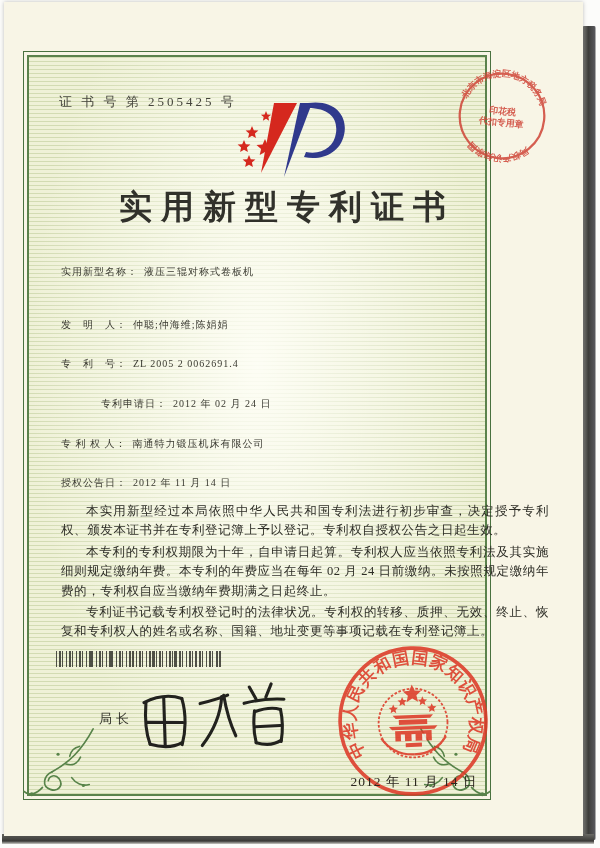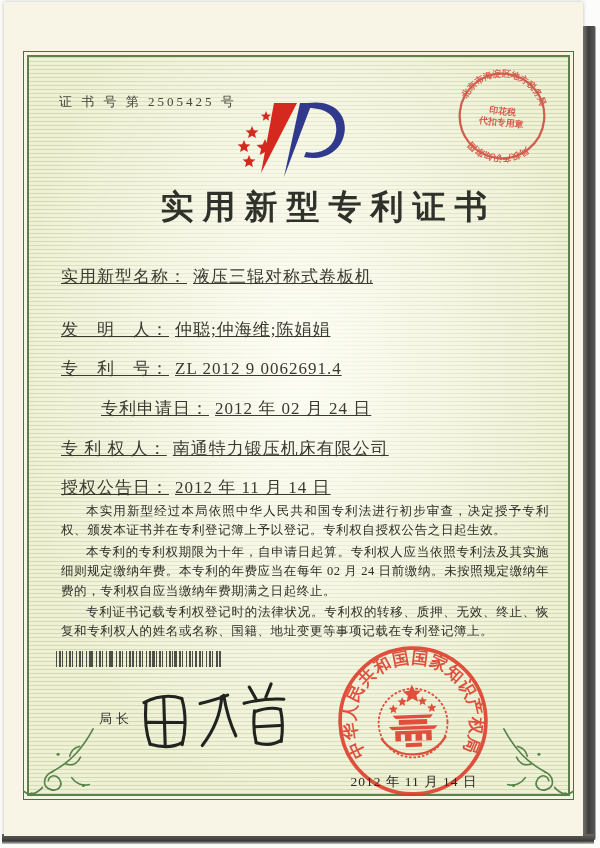--- a/index.html
+++ b/index.html
@@ -16,42 +16,42 @@
   .scan-edge-bottom{
     position:absolute;left:2px;top:834px;width:592px;height:10px;
     background:linear-gradient(180deg,#6b6b66,#393936 70%,#c9c9c4);
   }
   .paper{
     position:absolute;left:4px;top:2px;width:579px;height:834px;
     background:#f8f5e6;
     box-shadow:0 0 4px rgba(0,0,0,.25);
   }
   .frame{
-    position:absolute;left:19px;top:49px;width:551px;height:749px;
+    position:absolute;left:19px;top:49px;width:468px;height:749px;
     border:1px solid #49713f;
     padding:3px;box-sizing:border-box;
   }
   .frame-inner{
     position:relative;width:100%;height:100%;
     border:2px solid #5b824c;
     box-sizing:border-box;
     background-color:#eff1d7;
     background-image:
       radial-gradient(ellipse at 50% 42%, rgba(255,255,248,.9), rgba(255,255,248,0) 72%),
       repeating-linear-gradient(180deg, rgba(144,168,92,.30) 0 1px, rgba(0,0,0,0) 1px 4px);
   }
   .abs{position:absolute;}
   .cert-no{left:30px;top:36px;font-size:13px;letter-spacing:3px;color:#45453c;}
   .logo-box{left:207px;top:38px;width:110px;height:90px;}
   .tax-stamp{left:426px;top:12px;width:94px;height:94px;transform:rotate(6deg);opacity:.85;}
   .title{
     left:0;top:128px;width:100%;text-align:center;
     font-size:33px;font-weight:600;letter-spacing:9px;color:#31312b;padding-left:30px;
   }
-  .field-row{left:32px;width:500px;font-size:17px;color:#3a3a31;letter-spacing:1px;white-space:nowrap;text-decoration:underline;}
+  .field-row{left:32px;width:500px;font-size:10px;color:#3a3a31;letter-spacing:1px;white-space:nowrap;}
   .field-row .lab{margin-right:6px;}
   .f0{top:208px;} .f1{top:261px;} .f2{top:300px;} .f3{top:340px;margin-left:40px;} .f4{top:380px;} .f5{top:419px;}
   .body-text{
     left:30px;top:443px;width:492px;
     font-size:12.5px;line-height:19.4px;color:#2e2e27;letter-spacing:.6px;
     text-align:justify;
   }
   .body-text p{margin:2px;text-indent:2em;}
   .barcode{
     left:27px;top:594px;width:165px;height:16px;
@@ -143,21 +143,21 @@
 
         <div class="abs title">实用新型专利证书</div>
 
         <div class="abs field-row f0">
           <span class="lab">实用新型名称：</span><span>液压三辊对称式卷板机</span>
         </div>
         <div class="abs field-row f1">
           <span class="lab">发　明　人：</span><span>仲聪;仲海维;陈娟娟</span>
         </div>
         <div class="abs field-row f2">
-          <span class="lab">专　利　号：</span><span>ZL 2012 9 0062691.4</span>
+          <span class="lab">专　利　号：</span><span>ZL 2005 2 0062691.4</span>
         </div>
         <div class="abs field-row f3">
           <span class="lab">专利申请日：</span><span>2012 年 02 月 24 日</span>
         </div>
         <div class="abs field-row f4">
           <span class="lab">专 利 权 人：</span><span>南通特力锻压机床有限公司</span>
         </div>
         <div class="abs field-row f5">
           <span class="lab">授权公告日：</span><span>2012 年 11 月 14 日</span>
         </div>

